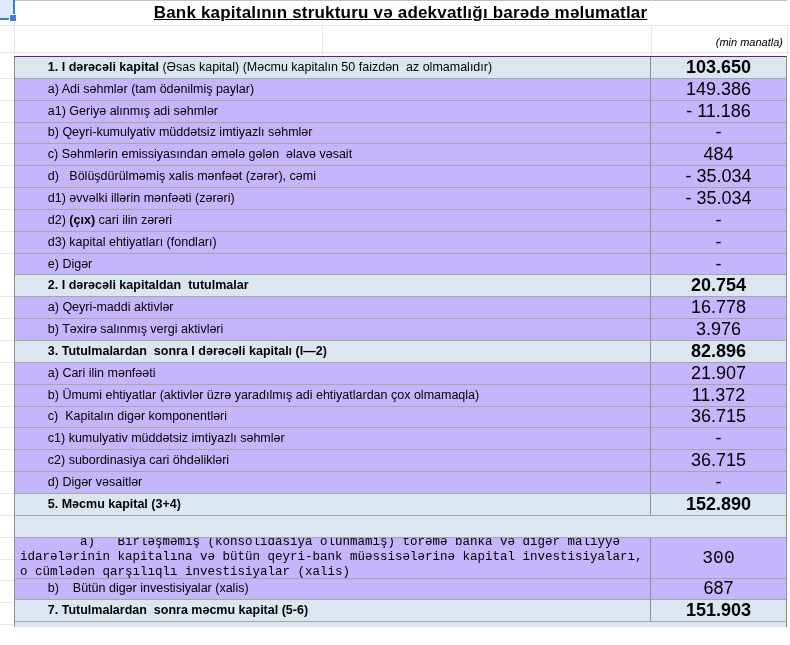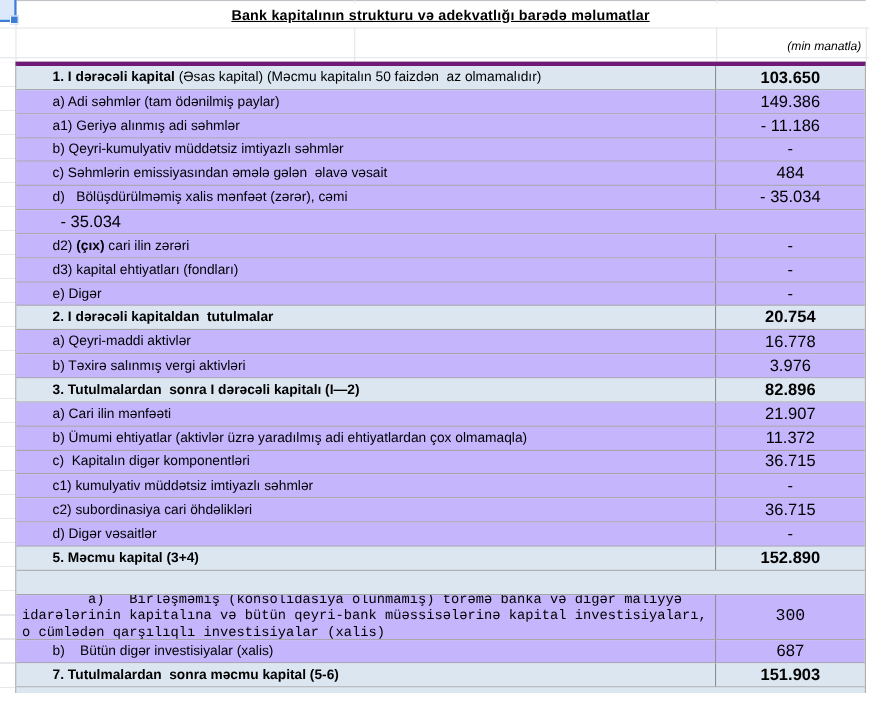--- a/index.html
+++ b/index.html
@@ -24,33 +24,33 @@
     background:repeating-linear-gradient(to bottom,
       transparent 0px, transparent 20.85px,
       #e6e8eb 20.85px, #e6e8eb 21.85px);
   }
   
   .title-row{
     position:absolute;left:14px;top:3px;width:773px;height:20px;
     display:flex;align-items:center;justify-content:center;
   }
   .title-text{
-    font-weight:bold;font-size:13px;text-decoration:underline;
+    font-weight:bold;font-size:17px;text-decoration:underline;
     white-space:pre;letter-spacing:.2px;
   }
   .unit-note{
     position:absolute;left:651px;top:36px;width:132px;height:16px;
     font-style:italic;font-size:11px;text-align:right;
   }
   
   .cap-table{
     position:absolute;left:14px;top:56px;width:773px;
     box-sizing:border-box;
     border-left:1px solid #8f8f8f;border-right:1px solid #8f8f8f;
-    border-top:4px solid #701a75;
+    border-top:1px solid #701a75;
     background:#fff;
   }
   .row{
     display:flex;height:21.85px;box-sizing:border-box;
     border-bottom:1px solid #a5a5a5;background:#c4b5fd;
   }
   .row.hdr{background:#dce6f1;}
   .row.tall{height:41px;font-family:Liberation Mono, monospace;}
   .row.partial{height:5px;border-bottom:none;}
   .lbl{
@@ -58,21 +58,21 @@
     display:flex;align-items:center;padding-left:5px;padding-right:4px;
     font-size:12.5px;overflow:hidden;
   }
   .txt{width:100%;white-space:pre-wrap;line-height:15px;}
   .ind1 .txt{text-indent:13px;}
   .ind2 .txt{text-indent:24px;}
   .b{font-weight:bold;}
   .val{
     width:135px;box-sizing:border-box;
     display:flex;align-items:center;justify-content:center;
-    font-size:15px;white-space:pre;text-align:center;
+    font-size:18px;white-space:pre;text-align:center;
   }
   .hdr .val{font-weight:bold;}
 </style>
 </head>
 <body>
 
 <div class="gl dark" style="left:14px;top:0;width:773px;height:1px;"></div>
 <div class="gl" style="left:0;top:25px;width:790px;height:1px;"></div>
 <div class="gl" style="left:0;top:52px;width:790px;height:1px;"></div>
 <div class="gl" style="left:14px;top:0;width:1px;height:56px;"></div>
@@ -148,20 +148,25 @@
     <div class="lbl ind1">
       <div class="txt">
         <span class="pre">d)   Bölüşdürülməmiş xalis mənfəət (zərər), cəmi</span><span class="b"></span><span class="rest"></span>
       </div>
     </div>
     <div class="val">
       <span>- 35.034</span>
     </div>
   </div>
       <div class="row">
+    <div class="lbl ind2">
+      <div class="txt">
+        <span class="pre">d1) əvvəlki illərin mənfəəti (zərəri)</span><span class="b"></span><span class="rest"></span>
+      </div>
+    </div>
     <div class="val">
       <span>- 35.034</span>
     </div>
   </div>
       <div class="row">
     <div class="lbl ind2">
       <div class="txt">
         <span class="pre">d2) </span><span class="b">(çıx)</span><span class="rest"> cari ilin zərəri</span>
       </div>
     </div>

